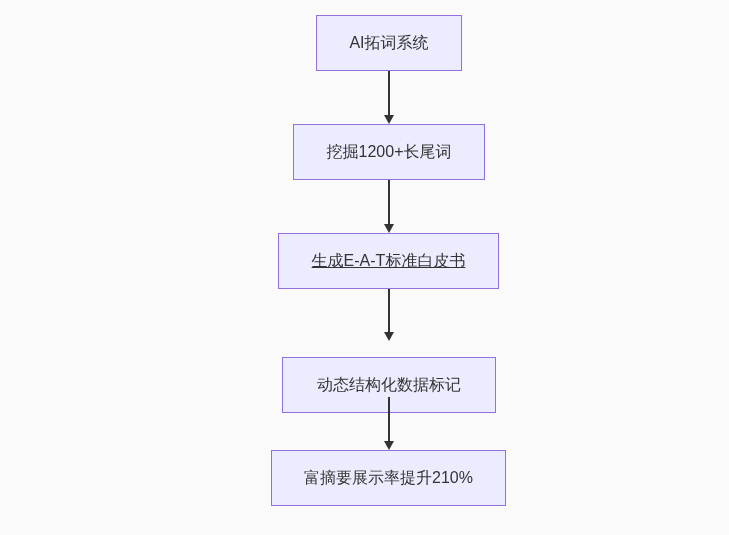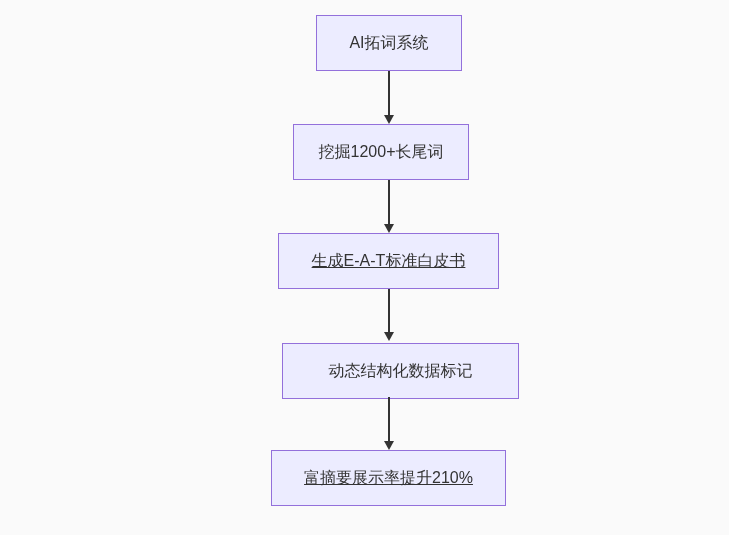--- a/index.html
+++ b/index.html
@@ -23,24 +23,24 @@
     background: #ECECFF;
     border: 1px solid #9370DB;
     color: #333333;
     font-size: 16px;
     line-height: 54px;
     text-align: center;
     white-space: nowrap;
   }
   
   .n1 { left: 298px; top: 15px;  width: 146px; }
-  .n2 { left: 275px; top: 124px; width: 176px; }
+  .n2 { left: 275px; top: 124px; width: 192px; }
   .n3 { left: 260px; top: 233px; width: 221px; text-decoration: underline; }
-  .n4 { left: 264px; top: 343px; width: 237px; }
-  .n5 { left: 253px; top: 450px; width: 235px; text-decoration: underline; }
+  .n4 { left: 264px; top: 357px; width: 214px; }
+  .n5 { left: 253px; top: 450px; width: 235px; }
 
   .flow-arrow {
     position: absolute;
     left: 366px;          
     width: 10px;
     display: flex;
     flex-direction: column;
     align-items: center;
   }
   .a1 { top: 71px;  height: 53px; }

